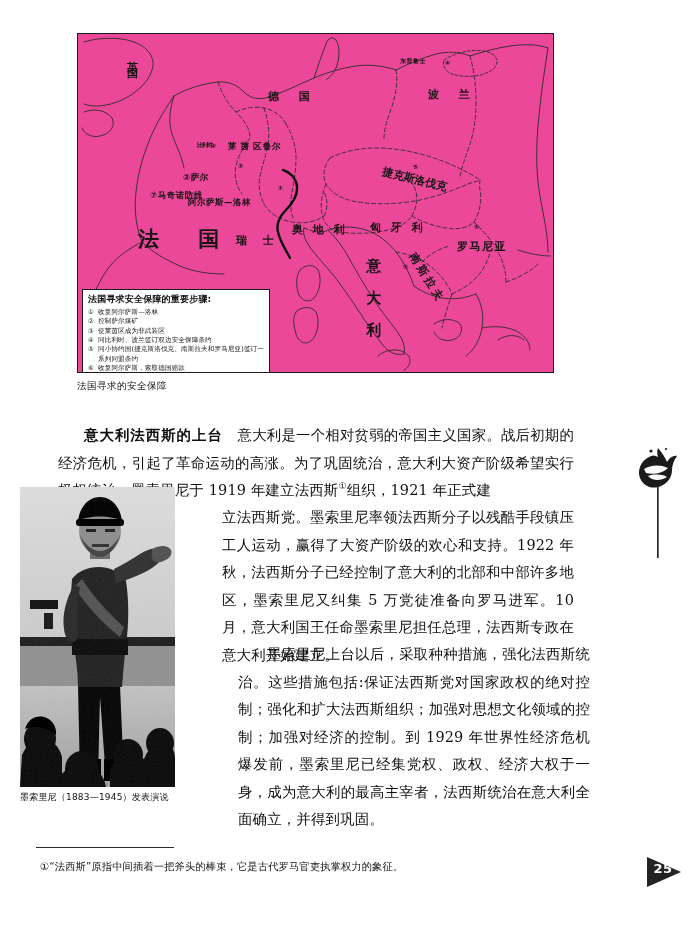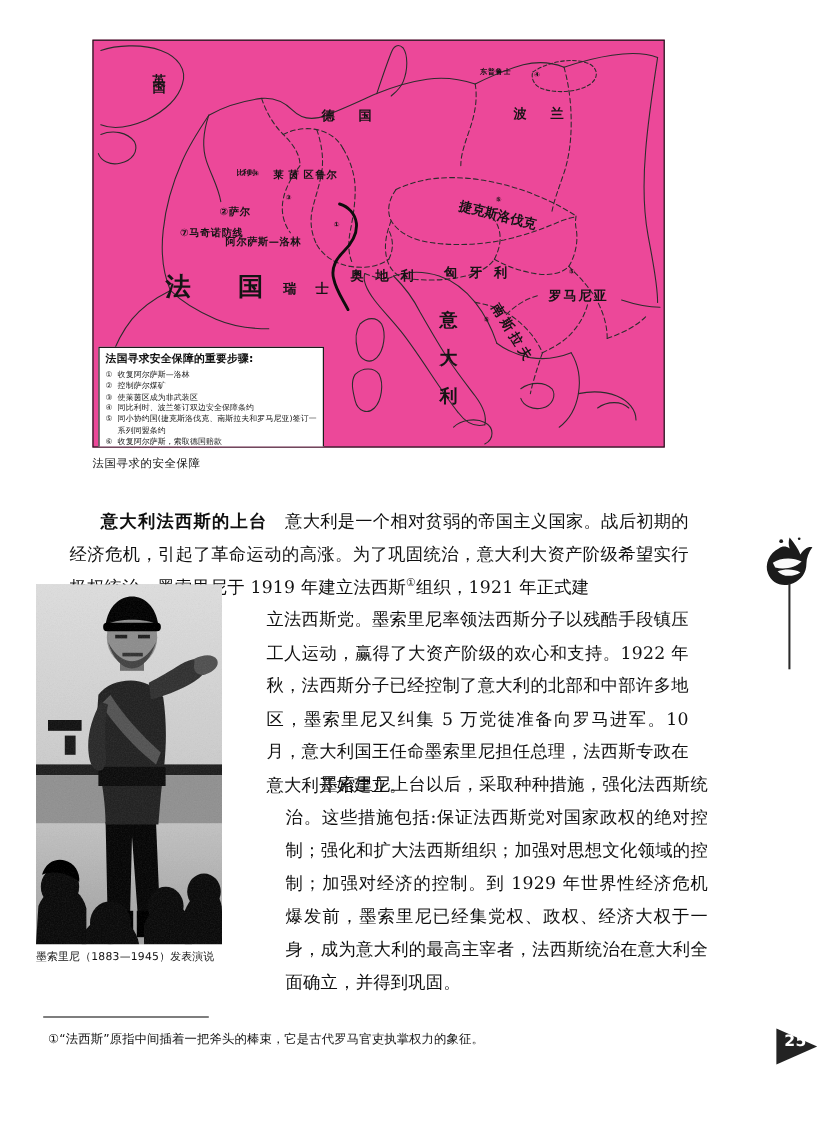--- a/index.html
+++ b/index.html
@@ -125,21 +125,21 @@
     line-height: 0;
   }
   #p1 { left: 58px; top: 407px; width: 516px; }
   #p1 .indent { display:inline-block; width: 26px; }
   #p2 { left: 222px; top: 490px; width: 352px; }
   #p3 { left: 238px; top: 627px; width: 352px; text-indent: 29px; }
 
   
   #photo-figure {
     position: absolute;
-    left: 30px;
+    left: 20px;
     top: 487px;
     width: 125px;
   }
   #photo {
     width: 155px;
     height: 300px;
     position: relative;
     overflow: hidden;
     background: #b9b9b9;
     filter: grayscale(1) contrast(1.18);

